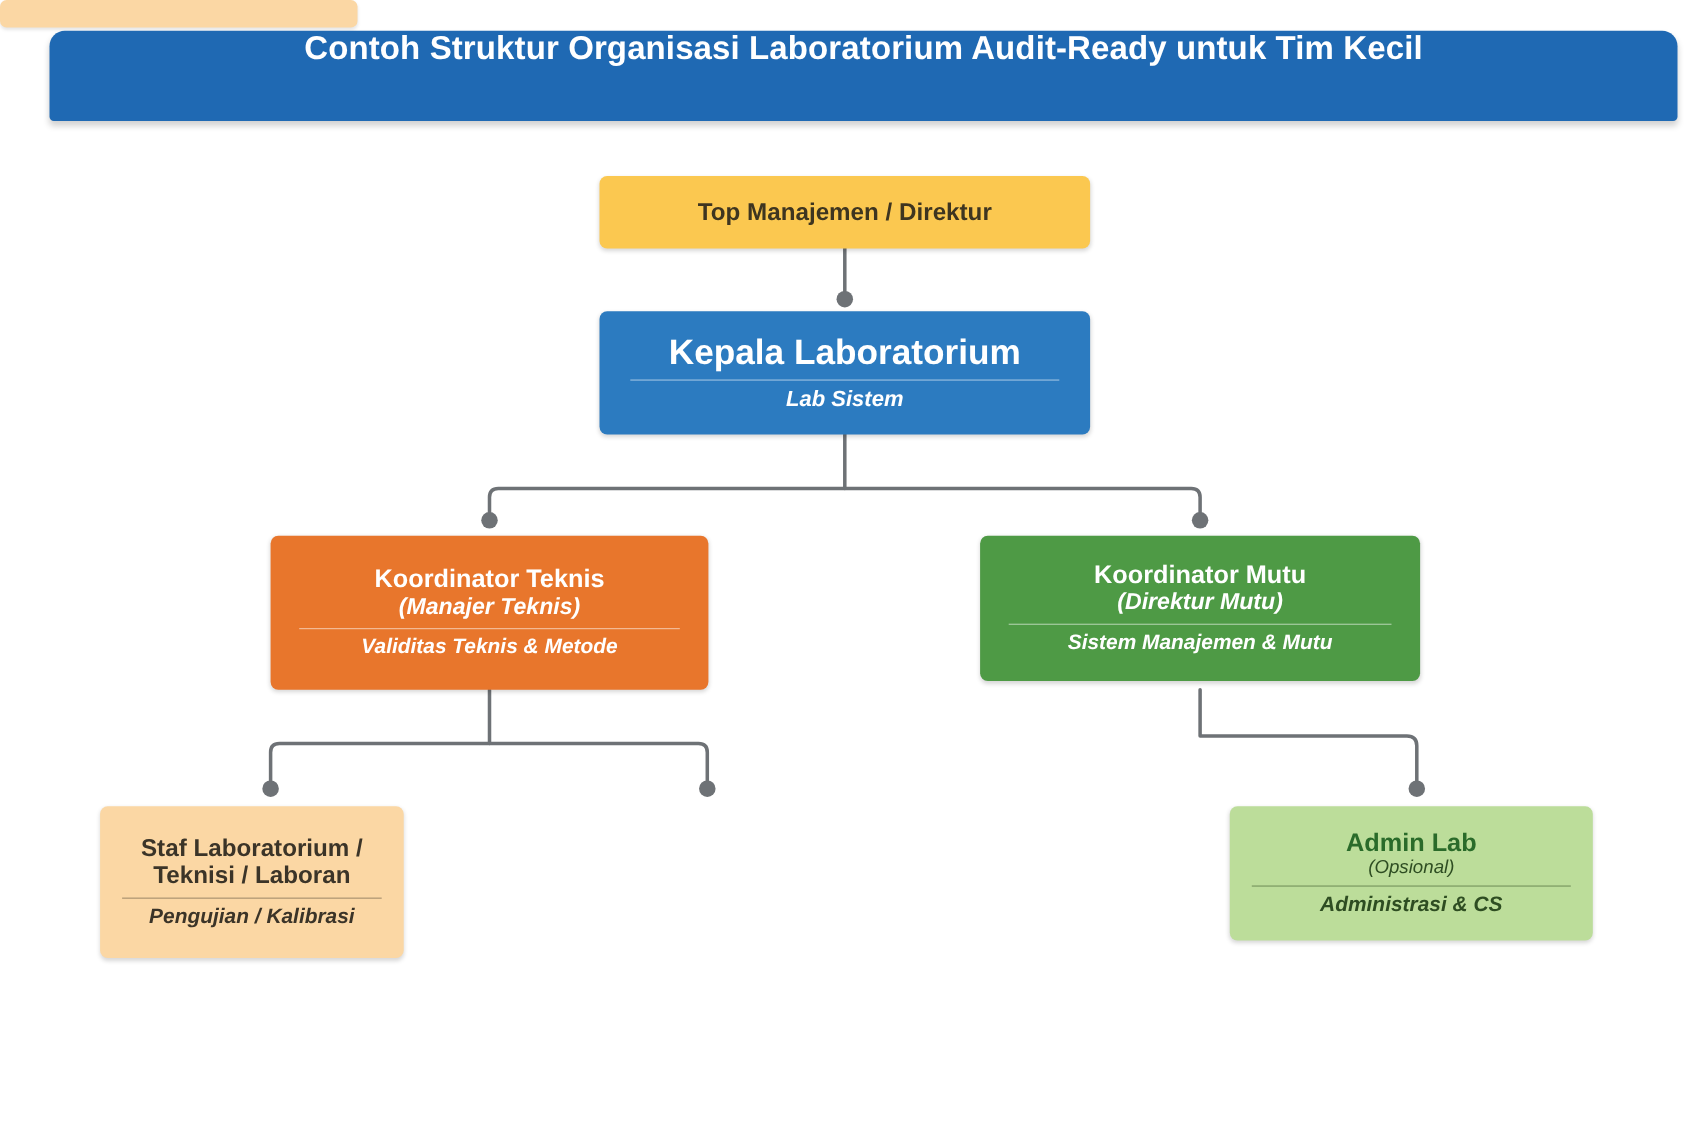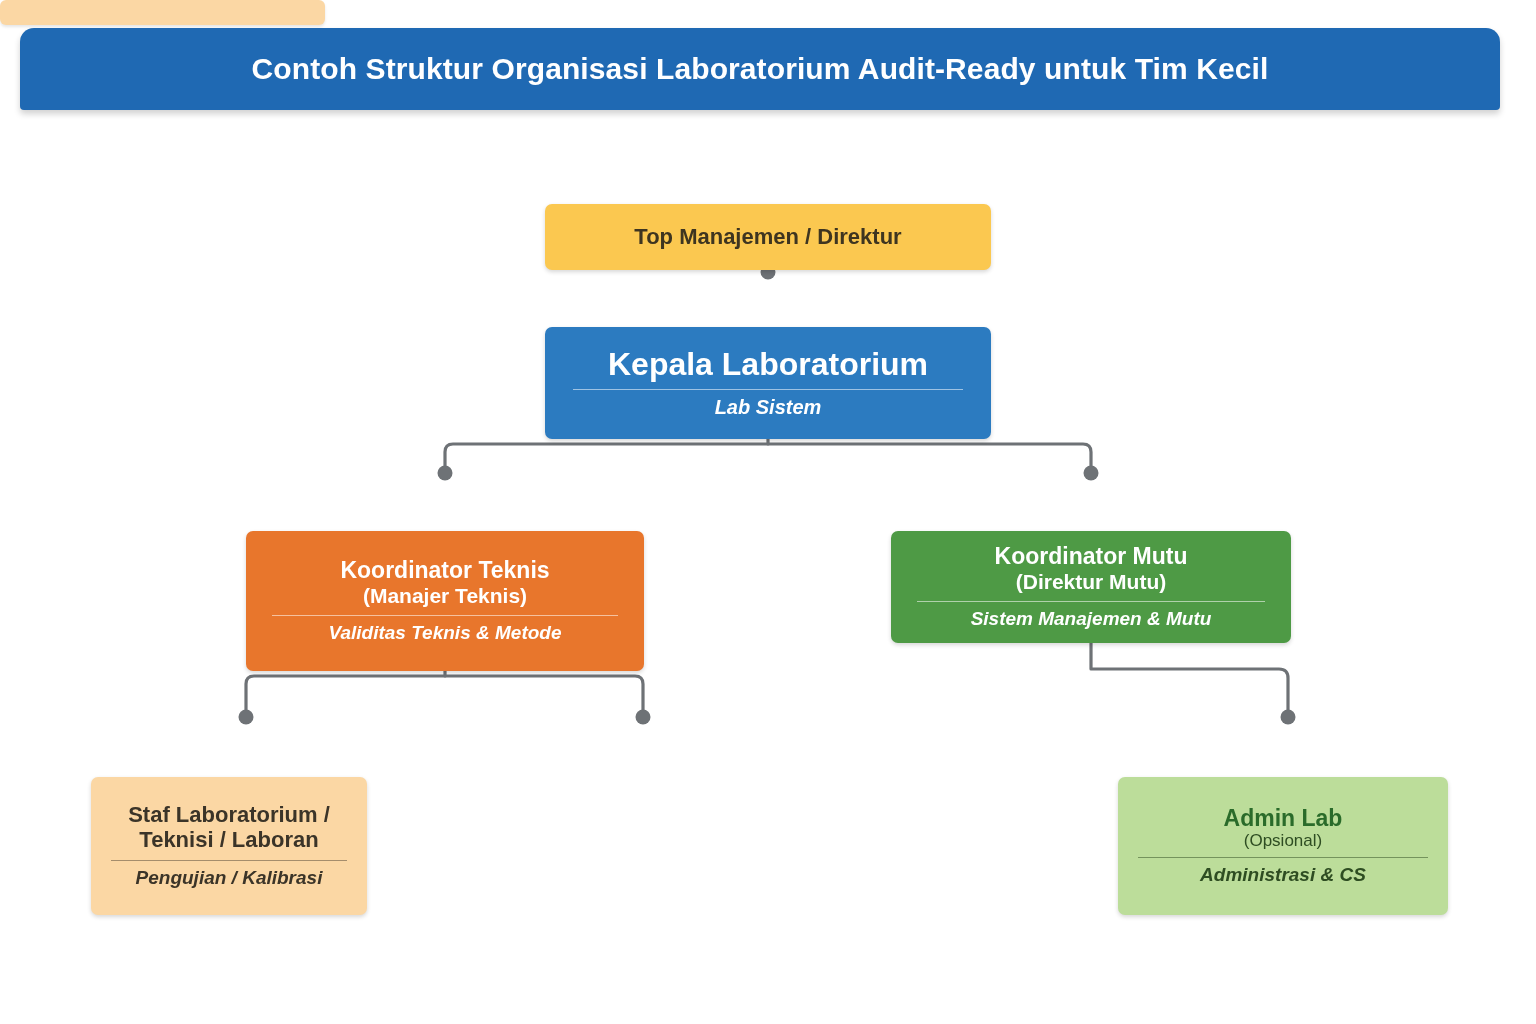--- a/index.html
+++ b/index.html
@@ -16,29 +16,28 @@
     position: relative;
     width: 1536px;
     height: 1024px;
     background: #ffffff;
     overflow: hidden;
   }
 
   
   #header-banner {
     position: absolute;
-    left: 20px;
+    left: 45px;
     top: 28px;
     width: 1480px;
     height: 82px;
     background: #1F69B3;
     border-radius: 14px 14px 4px 4px;
     box-shadow: 0 4px 6px rgba(0,0,0,0.18);
     display: flex;
-    align-items: center;
     justify-content: center;
   }
   #header-title {
     color: #ffffff;
     font-size: 30px;
     font-weight: bold;
     letter-spacing: 0.1px;
     text-align: center;
     white-space: nowrap;
   }
@@ -57,29 +56,29 @@
   .node {
     position: absolute;
     box-sizing: border-box;
     border-radius: 7px;
     display: flex;
     flex-direction: column;
     align-items: center;
     justify-content: center;
     text-align: center;
     box-shadow: 0 2px 4px rgba(0,0,0,0.16);
-    margin-top: 44px;
   }
   .node-title {
     font-weight: bold;
     line-height: 1.12;
   }
   .node-sub {
     font-weight: bold;
     line-height: 1.12;
+    font-style: italic;
   }
   .node-rule {
     height: 0;
     border-top: 1.5px solid currentColor;
     opacity: 0.55;
     margin: 7px 0 6px 0;
   }
   .node-role {
     font-style: italic;
     font-weight: bold;
@@ -117,21 +116,21 @@
     justify-content: center;
   }
   #node-tech-coordinator .node-title { font-size: 23px; color: #ffffff; }
   #node-tech-coordinator .node-sub { font-size: 21px; color: #ffffff; }
   #node-tech-coordinator .node-rule { width: 100%; max-width: 348px; }
   #node-tech-coordinator .node-role { font-size: 19px; color: #ffffff; }
 
   
   #node-quality-coordinator {
     left: 891px;  top: 487px;
-    width: 400px; height: 112px;
+    width: 400px; height: 132px;
     background: #4E9A45;
     color: #ffffff;
     padding: 20px 26px;
   }
   #node-quality-coordinator .node-title { font-size: 23px; color: #ffffff; }
   #node-quality-coordinator .node-sub { font-size: 21px; color: #ffffff; }
   #node-quality-coordinator .node-rule { width: 100%; max-width: 348px; }
   #node-quality-coordinator .node-role { font-size: 19px; color: #ffffff; }
 
   
@@ -151,21 +150,21 @@
     left: 483px; top: 733px;
     width: 325px; height: 25px;
     background: #FBD7A4;
     border-radius: 6px;
     box-shadow: 0 2px 3px rgba(0,0,0,0.10);
   }
 
   
   #node-admin-lab {
     left: 1118px; top: 733px;
-    width: 330px; height: 138px;
+    width: 330px; height: 122px;
     background: #BCDD9A;
     color: #2C4A1E;
     padding: 8px 20px;
   }
   #node-admin-lab .node-title { font-size: 23px; color: #2A6B2A; }
   #node-admin-lab .node-sub { font-size: 17px; color: #2E4D22; font-weight: normal; }
   #node-admin-lab .node-rule { width: 100%; max-width: 290px; opacity: 0.5; }
   #node-admin-lab .node-role { font-size: 19px; color: #2E4D22; }
 </style>
 </head>

